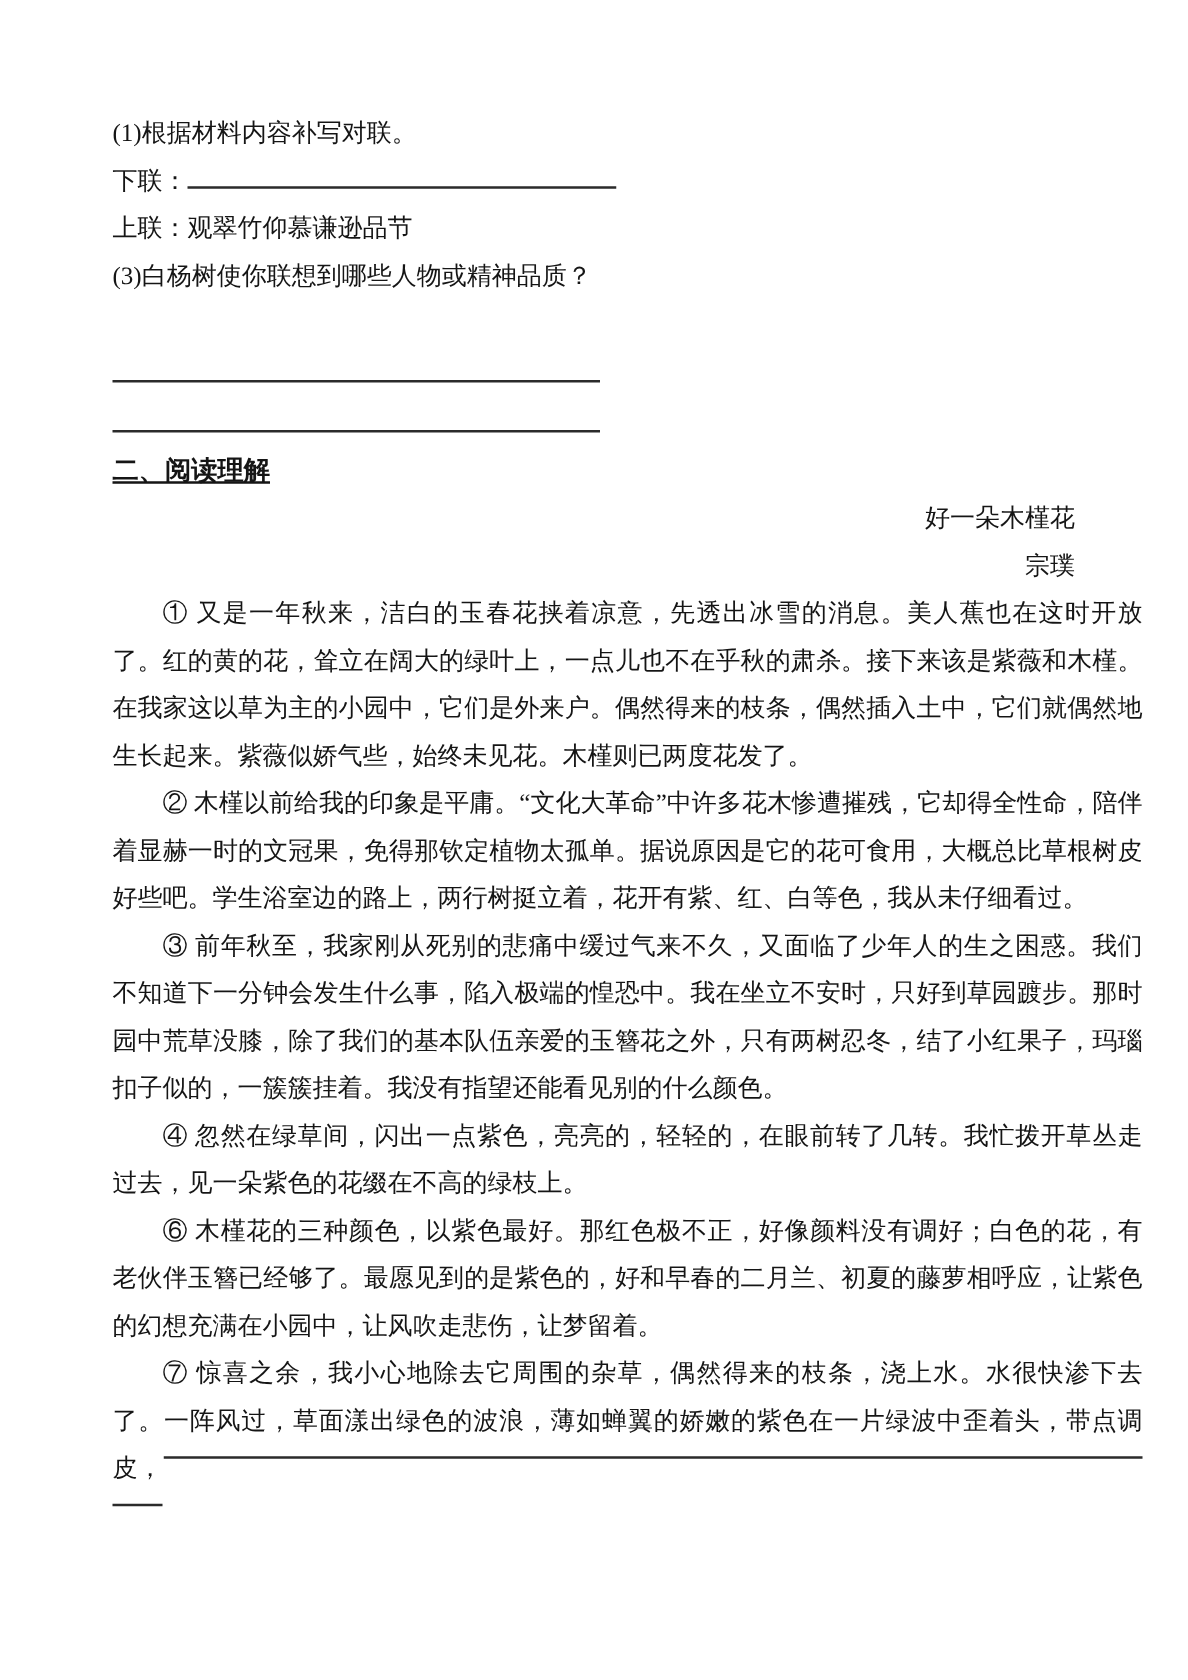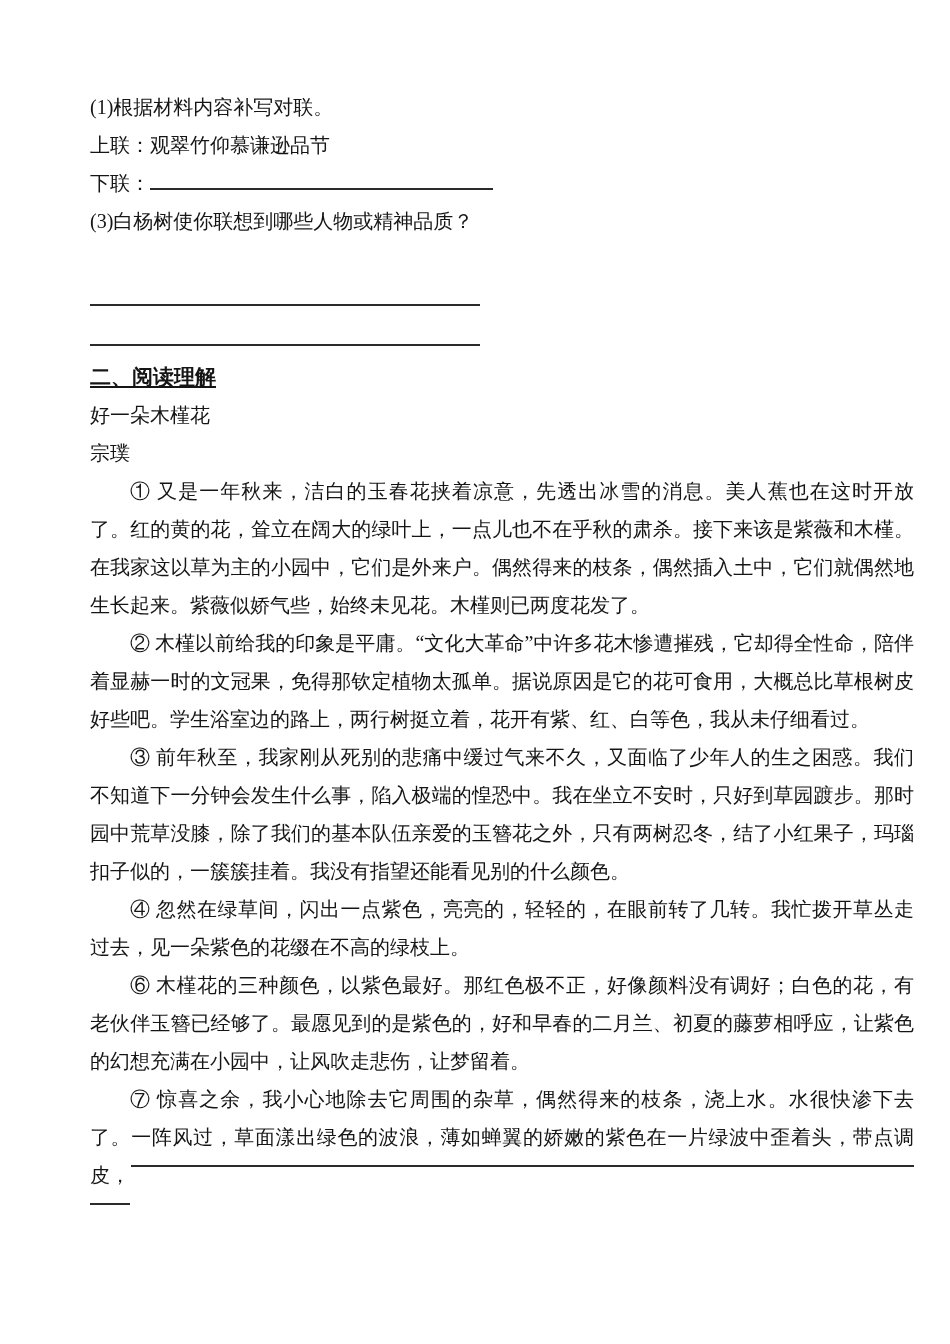--- a/index.html
+++ b/index.html
@@ -28,44 +28,44 @@
     border-bottom:2px solid #2b2b2b;
   }
   .section-heading{
     font-family:"Liberation Sans","DejaVu Sans",sans-serif;
     font-weight:700;
     font-size:21px;
     text-decoration:underline;
   }
   .centered-block{
     width:770px;
-    text-align:left;
+    text-align:right;
   }
   .article p{
     margin:0;
     width:824px;
     text-align:justify;
     text-indent:2em;
     word-break:break-all;
   }
   .underlined-part{
     border-bottom:2px solid #2b2b2b;
     padding-bottom:17px;
   }
 </style>
 </head>
 <body>
 
 <div class="page">
 
   <div class="qline">(1)根据材料内容补写对联。</div>
 
+  <div class="qline"><span>下联：</span><span class="blank-inline"></span></div>
+
   <div class="qline"><span>上联：</span><span>观翠竹仰慕谦逊品节</span></div>
-
-  <div class="qline"><span>下联：</span><span class="blank-inline"></span></div>
 
 
   <div class="qline">(3)白杨树使你联想到哪些人物或精神品质？</div>
 
   <div style="height:38px;"></div>
 
   <div class="answer-line"></div>
   <div class="answer-line"></div>
 
   <div class="section-heading">二、阅读理解</div>

